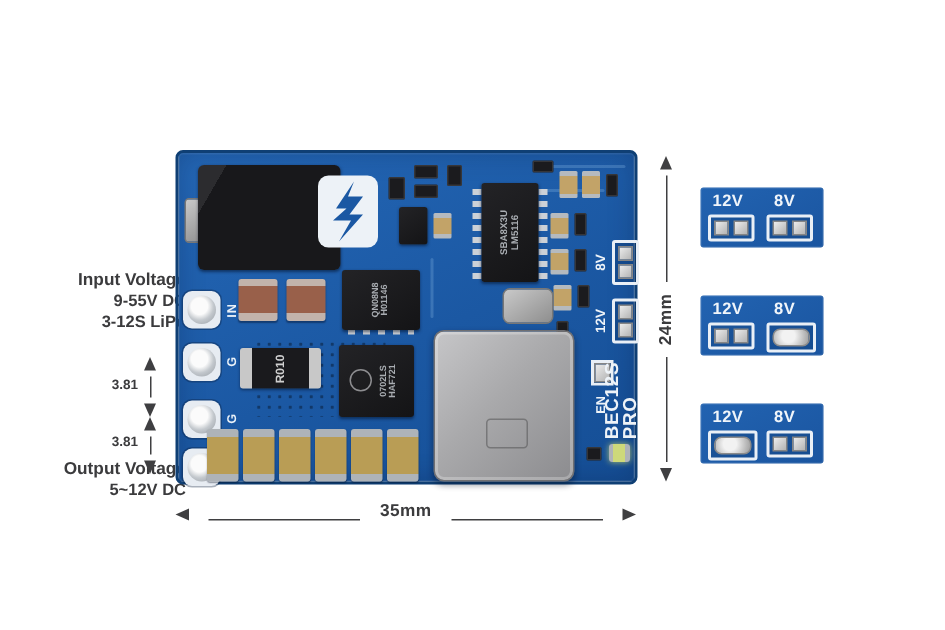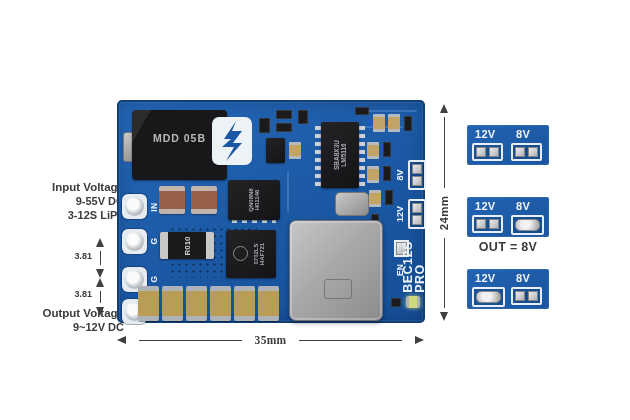--- a/index.html
+++ b/index.html
@@ -12,21 +12,21 @@
   .ann-title{font-size:11.5px;}
   .dim-label{font-size:11.5px;color:#3b3b3d;font-weight:bold;letter-spacing:.3px;}
   .pitch-label{font-size:9px;color:#3b3b3d;font-weight:bold;}
   
   .hline{height:0;border-top:1.5px solid #3f3f41;flex:1;}
   .vline{width:0;border-left:1.5px solid #3f3f41;flex:1;}
   .tri-l{width:0;height:0;border-top:4px solid transparent;border-bottom:4px solid transparent;border-right:9px solid #3f3f41;}
   .tri-r{width:0;height:0;border-top:4px solid transparent;border-bottom:4px solid transparent;border-left:9px solid #3f3f41;}
   .tri-u{width:0;height:0;border-left:4px solid transparent;border-right:4px solid transparent;border-bottom:9px solid #3f3f41;}
   .tri-d{width:0;height:0;border-left:4px solid transparent;border-right:4px solid transparent;border-top:9px solid #3f3f41;}
-  .dim-h{display:flex;align-items:center;gap:13px;font-family:Liberation Serif, serif;}
+  .dim-h{display:flex;align-items:flex-end;gap:13px;}
   .dim-v{display:flex;flex-direction:column;align-items:center;gap:4px;}
   .rot{position:absolute;left:50%;top:50%;transform:translate(-50%,-50%) rotate(-90deg);white-space:nowrap;}
   
   .board{left:117px;top:100px;width:308px;height:223px;box-sizing:border-box;
          background:linear-gradient(155deg,#2467b6 0%,#1b58a3 55%,#154e95 100%);
          border:2px solid #0f3f74;border-radius:5px;
          box-shadow:inset 0 0 0 1px rgba(255,255,255,.07), inset 0 0 18px rgba(0,20,50,.25);}
   .dots{background-image:radial-gradient(rgba(8,24,46,.5) 1px,transparent 1.3px);background-size:7px 7px;}
   .trace{background:rgba(140,185,230,.28);border-radius:2px;}
   .th{width:25px;height:25px;background:#e7ecf2;border-radius:6px;box-shadow:0 0 0 1px rgba(10,30,60,.35);}
@@ -62,21 +62,21 @@
 <div id="stage">
 
   <div class="abs ann ann-block" style="left:22px;top:180px;width:102px;">
     <div class="ann-title">Input Voltage</div>
     <div>9-55V DC</div>
     <div>3-12S LiPo</div>
   </div>
 
   <div class="abs ann ann-block" style="left:18px;top:306px;width:106px;">
     <div class="ann-title">Output Voltage</div>
-    <div>9~12V DC</div>
+    <div>5~12V DC</div>
   </div>
 
   <div class="abs dim-v" style="left:95px;top:238px;height:40px;width:10px;">
     <div class="tri-u"></div>
     <div class="vline"></div>
     <div class="tri-d"></div>
   </div>
   <div class="abs pitch-label" style="left:62px;top:251px;width:30px;text-align:right;">3.81</div>
   <div class="abs dim-v" style="left:95px;top:278px;height:38px;width:10px;">
     <div class="tri-u"></div>
@@ -115,21 +115,20 @@
         <span class="rot padlbl">G</span>
       </div>
     <div class="abs" style="left:28px;top:196px;width:13px;height:26px;">
         <span class="rot padlbl">OUT</span>
       </div>
 
     <div class="abs silver" style="left:4px;top:30px;width:14px;height:28px;"></div>
     <div class="abs silver" style="left:100px;top:30px;width:14px;height:28px;"></div>
     <div class="abs chip" style="left:13px;top:8px;width:95px;height:70px;border-radius:4px;
          background:linear-gradient(120deg,#2c2c2f 0 14%,#18181b 14% 100%);">
-      <div class="chip-txt" style="margin-top:22px;font-size:10.5px;letter-spacing:1px;color:#b8b8b8;">MDD 05B</div>
     </div>
 
     <div class="abs" style="left:93px;top:15px;width:40px;height:48px;background:#edf2f7;border-radius:7px;">
       <svg width="40" height="48" viewBox="0 0 40 48">
         <path d="M24 4 L12 22 L19 22 L10 30 L22 30 L14 44 L30 26 L21 26 L30 14 L20 14 Z" fill="#1b58a3"></path>
       </svg>
     </div>
 
     <div class="abs smd-blk" style="left:140px;top:16px;width:11px;height:15px;"></div>
     <div class="abs smd-blk" style="left:157px;top:8px;width:16px;height:9px;"></div>
@@ -266,21 +265,20 @@
     <span class="snip-lbl" style="left:8px;top:3px;">12V</span>
     <span class="snip-lbl" style="left:49px;top:3px;">8V</span>
     <div class="abs jgroup" style="left:5px;top:18px;">
       <div class="jpad"></div>
         <div class="jpad"></div>
     </div>
     <div class="abs jgroup" style="left:44px;top:18px;">
       <div class="jbridge"></div>
     </div>
   </div>
-  <div class="abs snip-cap" style="left:462px;top:240px;width:92px;">OUT = 8V</div>
 
   <div class="abs snip" style="left:467px;top:269px;">
     <span class="snip-lbl" style="left:8px;top:3px;">12V</span>
     <span class="snip-lbl" style="left:49px;top:3px;">8V</span>
     <div class="abs jgroup" style="left:5px;top:18px;">
       <div class="jbridge"></div>
     </div>
     <div class="abs jgroup" style="left:44px;top:18px;">
       <div class="jpad"></div>
         <div class="jpad"></div>

